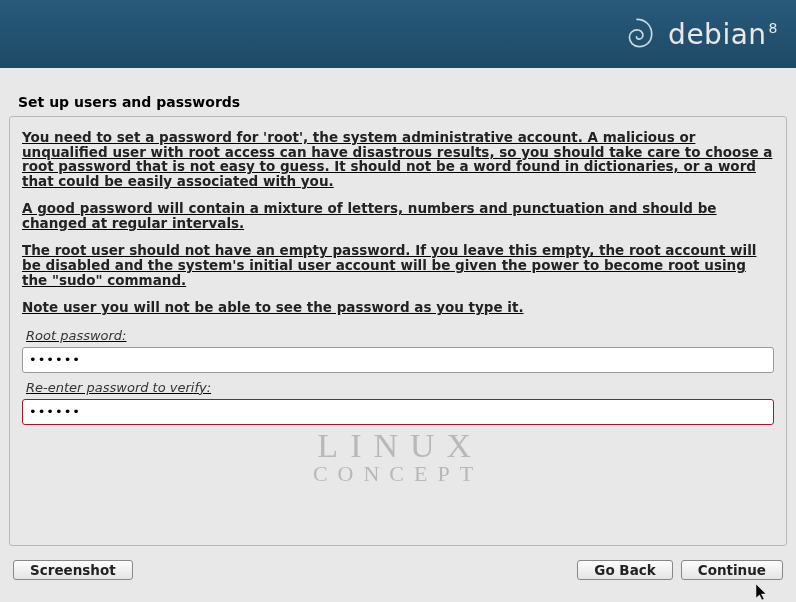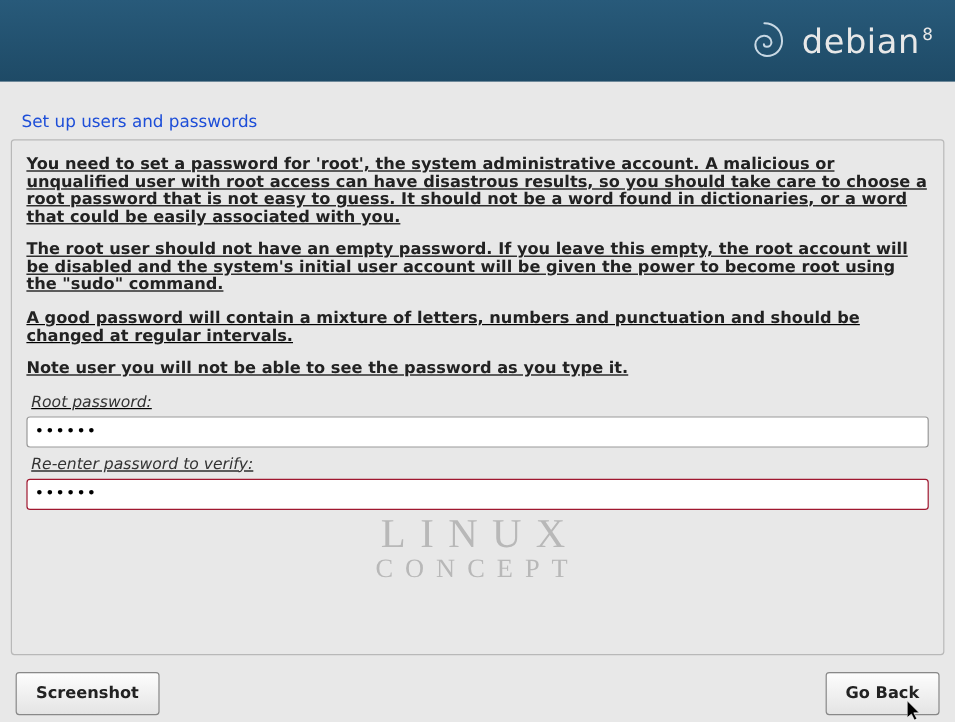--- a/index.html
+++ b/index.html
@@ -32,22 +32,22 @@
     }
     .logo-version {
       color: #e8e8e8;
       font-size: 14px;
       vertical-align: super;
       margin-left: 2px;
     }
     .page-title {
       padding: 26px 18px 6px 18px;
       font-size: 14px;
-      font-weight: normal;
-      color: #1d4ed8;
+      font-weight: bold;
+      color: #000000;
     }
     .content-panel {
       margin: 0 9px;
       border: 1px solid #b8b8b8;
       border-radius: 3px;
       background: #e8e8e8;
       padding: 13px 12px 10px 12px;
       height: 430px;
       position: relative;
       text-decoration: underline;
@@ -102,21 +102,21 @@
       font-size: 22px;
       letter-spacing: 10px;
       margin-top: -4px;
     }
     .button-bar {
       display: flex;
       padding: 14px 13px 10px 13px;
       gap: 8px;
     }
     .btn {
-      height: 36px;
+      height: 20px;
       padding: 0 16px;
       border: 1px solid #888;
       border-radius: 3px;
       background: linear-gradient(to bottom, #fdfdfd, #e4e4e4);
       font-size: 13.5px;
       font-weight: bold;
       color: #222;
       cursor: pointer;
       font-family: inherit;
     }
@@ -138,37 +138,38 @@
   </svg>
   <span class="logo-text">
     <span>debian</span><span class="logo-version">8</span>
   </span>
 </div>
 
 <div class="page-title">Set up users and passwords</div>
 
 <div class="content-panel">
   <div class="body-text">You need to set a password for 'root', the system administrative account. A malicious or unqualified user with root access can have disastrous results, so you should take care to choose a root password that is not easy to guess. It should not be a word found in dictionaries, or a word that could be easily associated with you.</div>
+  <div class="body-text">A good password will contain a mixture of letters, numbers and punctuation and should be changed at regular intervals.</div>
   <div class="body-text">The root user should not have an empty password. If you leave this empty, the root account will be disabled and the system's initial user account will be given the power to become root using the "sudo" command.</div>
-  <div class="body-text">A good password will contain a mixture of letters, numbers and punctuation and should be changed at regular intervals.</div>
   <div class="body-text">Note user you will not be able to see the password as you type it.</div>
 
   <div class="field-label">Root password:</div>
   <input type="password" class="password-input" value="123456" style="">
 
   <div class="field-label">Re-enter password to verify:</div>
   <input type="password" class="password-input focused" value="123456" style="">
 
   <div class="watermark">
     <div class="watermark-line1">LINUX</div>
     <div class="watermark-line2">CONCEPT</div>
   </div>
 </div>
 
 <div class="button-bar">
   <button class="btn">Screenshot</button>
   <div class="spacer"></div>
   <button class="btn">Go Back</button>
+  <button class="btn">Continue</button>
 </div>
 
 <svg class="cursor" width="14" height="18" viewBox="0 0 14 18">
   <path d="M0 0 L0 14 L3.5 11 L6 16 L8 15 L5.5 10 L10 10 Z" fill="#000" stroke="#fff" stroke-width="0.5"></path>
 </svg>
 
 </body></html>

